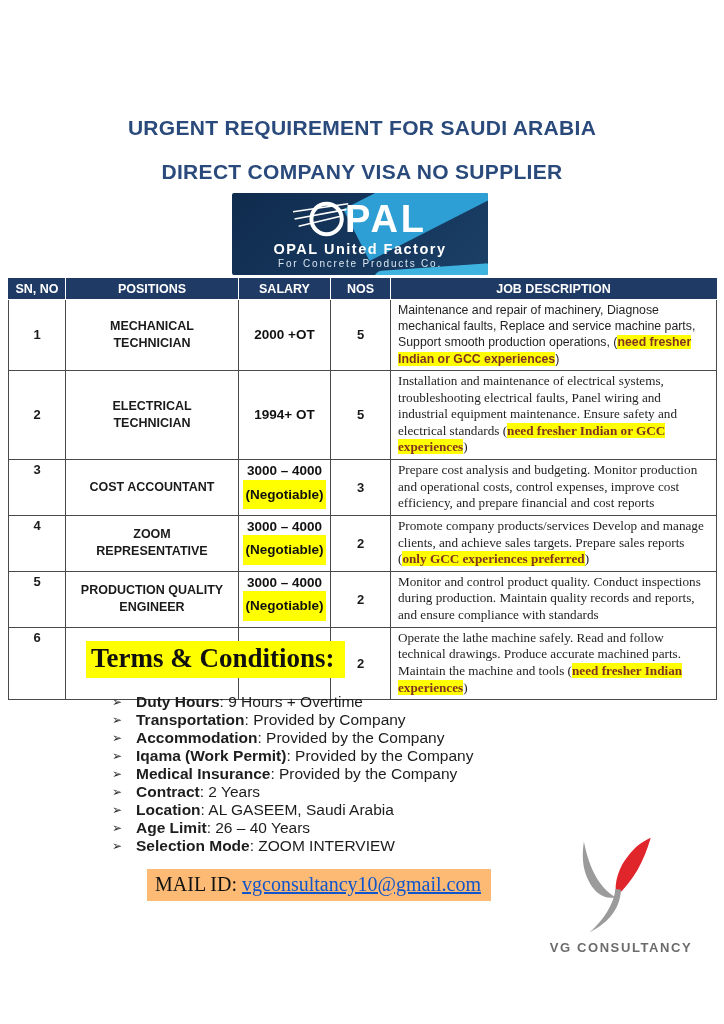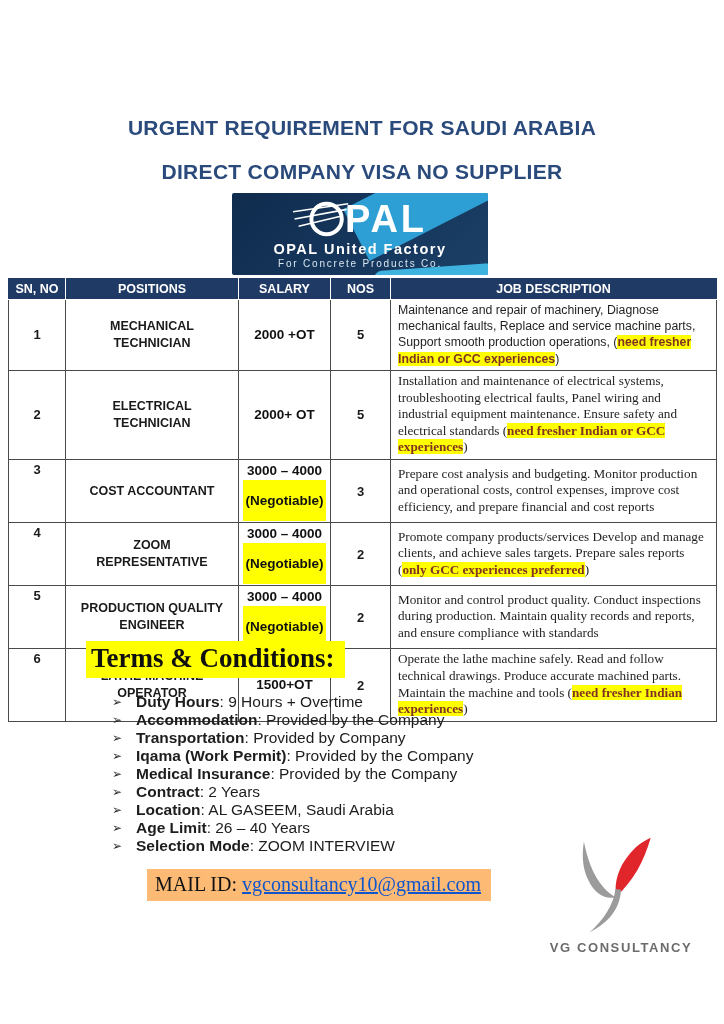--- a/index.html
+++ b/index.html
@@ -31,21 +31,21 @@
   table.jobs { position:absolute; left:8px; top:278px; width:708px;
                border-collapse:collapse; table-layout:fixed; }
   table.jobs th { background:#203a66; color:#fff; font-size:12.5px; font-weight:bold;
                   padding:3px 2px; border:1.5px solid #ffffff; border-top:1px solid #203a66; }
   table.jobs th:first-child { border-left:1px solid #203a66; }
   table.jobs th:last-child { border-right:1px solid #203a66; }
   table.jobs td { border:1px solid #4a4a4a; vertical-align:middle; }
   td.sn, td.nos { text-align:center; font-weight:bold; font-size:13px; color:#1a1a1a; }
   td.pos { text-align:center; font-weight:bold; font-size:12.5px; color:#1a1a1a; padding:0 10px; line-height:1.35; }
   td.sal { text-align:center; font-weight:bold; font-size:13.5px; color:#111; line-height:1.3; }
-  .sal-note { display:inline-block; background:#ffff00; padding:12px 2px; }
+  .sal-note { display:inline-block; background:#ffff00; padding:6px 2px; }
   td.desc { padding:2px 6px 3px 7px; vertical-align:top; color:#1f1f1f; }
   .desc-sans { font-family:"Liberation Sans",sans-serif; font-size:12.3px; line-height:1.32; }
   .desc-serif { font-family:"Liberation Serif",serif; font-size:13.2px; line-height:1.26; }
   .hl-desc { background:#ffff00; font-weight:bold; color:#823222; }
   tr.r3 td.sn, tr.r4 td.sn, tr.r5 td.sn, tr.r6 td.sn { vertical-align:top; padding-top:2px; }
   tr.r3 td.sal, tr.r4 td.sal, tr.r5 td.sal { vertical-align:top; padding-top:2px; }
   tr.r1 { height:68px; } tr.r2 { height:53px; } tr.r3 { height:43px; }
   tr.r4 { height:44px; } tr.r5 { height:48px; } tr.r6 { height:52px; }
 
   
@@ -118,21 +118,21 @@
 
       </td>
       <td class="nos">5</td>
       <td class="desc desc-sans"><span>Maintenance and repair of machinery, Diagnose mechanical faults, Replace and service machine parts, Support smooth production operations, (</span><span class="hl-desc hide-if-empty">need fresher Indian or GCC experiences</span><span>)</span></td>
     </tr>
 
     <tr class="r2">
       <td class="sn">2</td>
       <td class="pos">ELECTRICAL TECHNICIAN</td>
       <td class="sal">
-        <div>2000+ OT</div>
+        <div>1994+ OT</div>
 
       </td>
       <td class="nos">5</td>
       <td class="desc desc-serif"><span>Installation and maintenance of electrical systems, troubleshooting electrical faults, Panel wiring and industrial equipment maintenance. Ensure safety and electrical standards (</span><span class="hl-desc hide-if-empty">need fresher Indian or GCC  experiences</span><span>)</span></td>
     </tr>
 
     <tr class="r3">
       <td class="sn">3</td>
       <td class="pos">COST ACCOUNTANT</td>
       <td class="sal">
@@ -175,22 +175,22 @@
       <td class="nos">2</td>
       <td class="desc desc-serif"><span>Operate the lathe machine safely. Read and follow technical drawings. Produce accurate machined parts. Maintain the machine and tools (</span><span class="hl-desc hide-if-empty">need fresher Indian experiences</span><span>)</span></td>
     </tr>
   </tbody>
     </table>
 
   <div class="terms-heading">Terms &amp; Conditions:</div>
 
   <ul class="terms-list">
     <li><span class="bullet"></span><span class="term-label">Duty Hours</span><span>: 9 Hours + Overtime</span></li>
+    <li><span class="bullet"></span><span class="term-label">Transportation</span><span>: Provided by Company</span></li>
     <li><span class="bullet"></span><span class="term-label">Accommodation</span><span>: Provided by the Company</span></li>
-    <li><span class="bullet"></span><span class="term-label">Transportation</span><span>: Provided by Company</span></li>
     <li><span class="bullet"></span><span class="term-label">Iqama (Work Permit)</span><span>: Provided by the Company</span></li>
     <li><span class="bullet"></span><span class="term-label">Medical Insurance</span><span>: Provided by the Company</span></li>
     <li><span class="bullet"></span><span class="term-label">Contract</span><span>: 2 Years</span></li>
     <li><span class="bullet"></span><span class="term-label">Location</span><span>: AL GASEEM, Saudi Arabia</span></li>
     <li><span class="bullet"></span><span class="term-label">Age Limit</span><span>: 26 – 40 Years</span></li>
     <li><span class="bullet"></span><span class="term-label">Selection Mode</span><span>: ZOOM INTERVIEW</span></li>
   </ul>
 
   <div class="mail-line"><span>MAIL ID: </span><a href="#" class="mail-link">vgconsultancy10@gmail.com</a></div>
 

